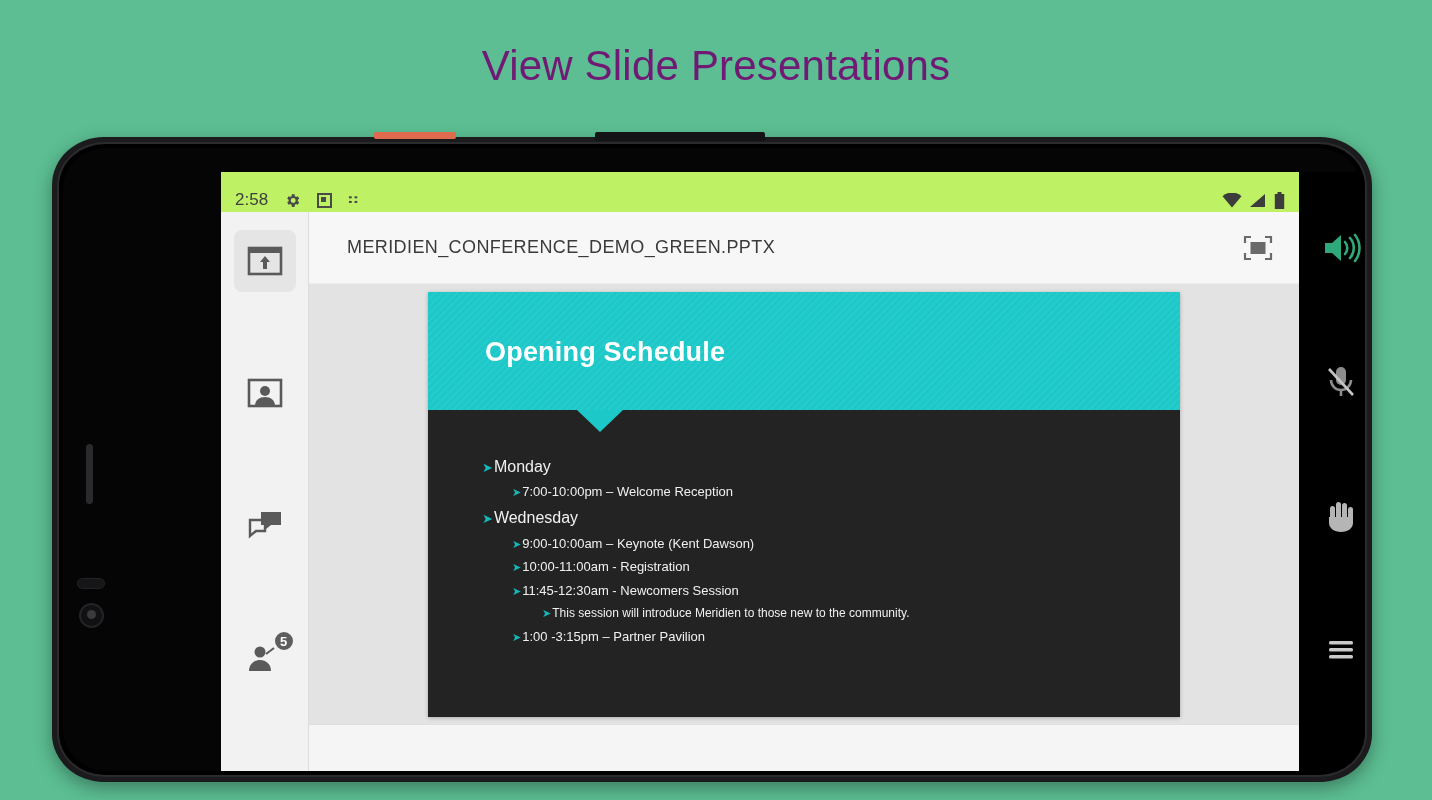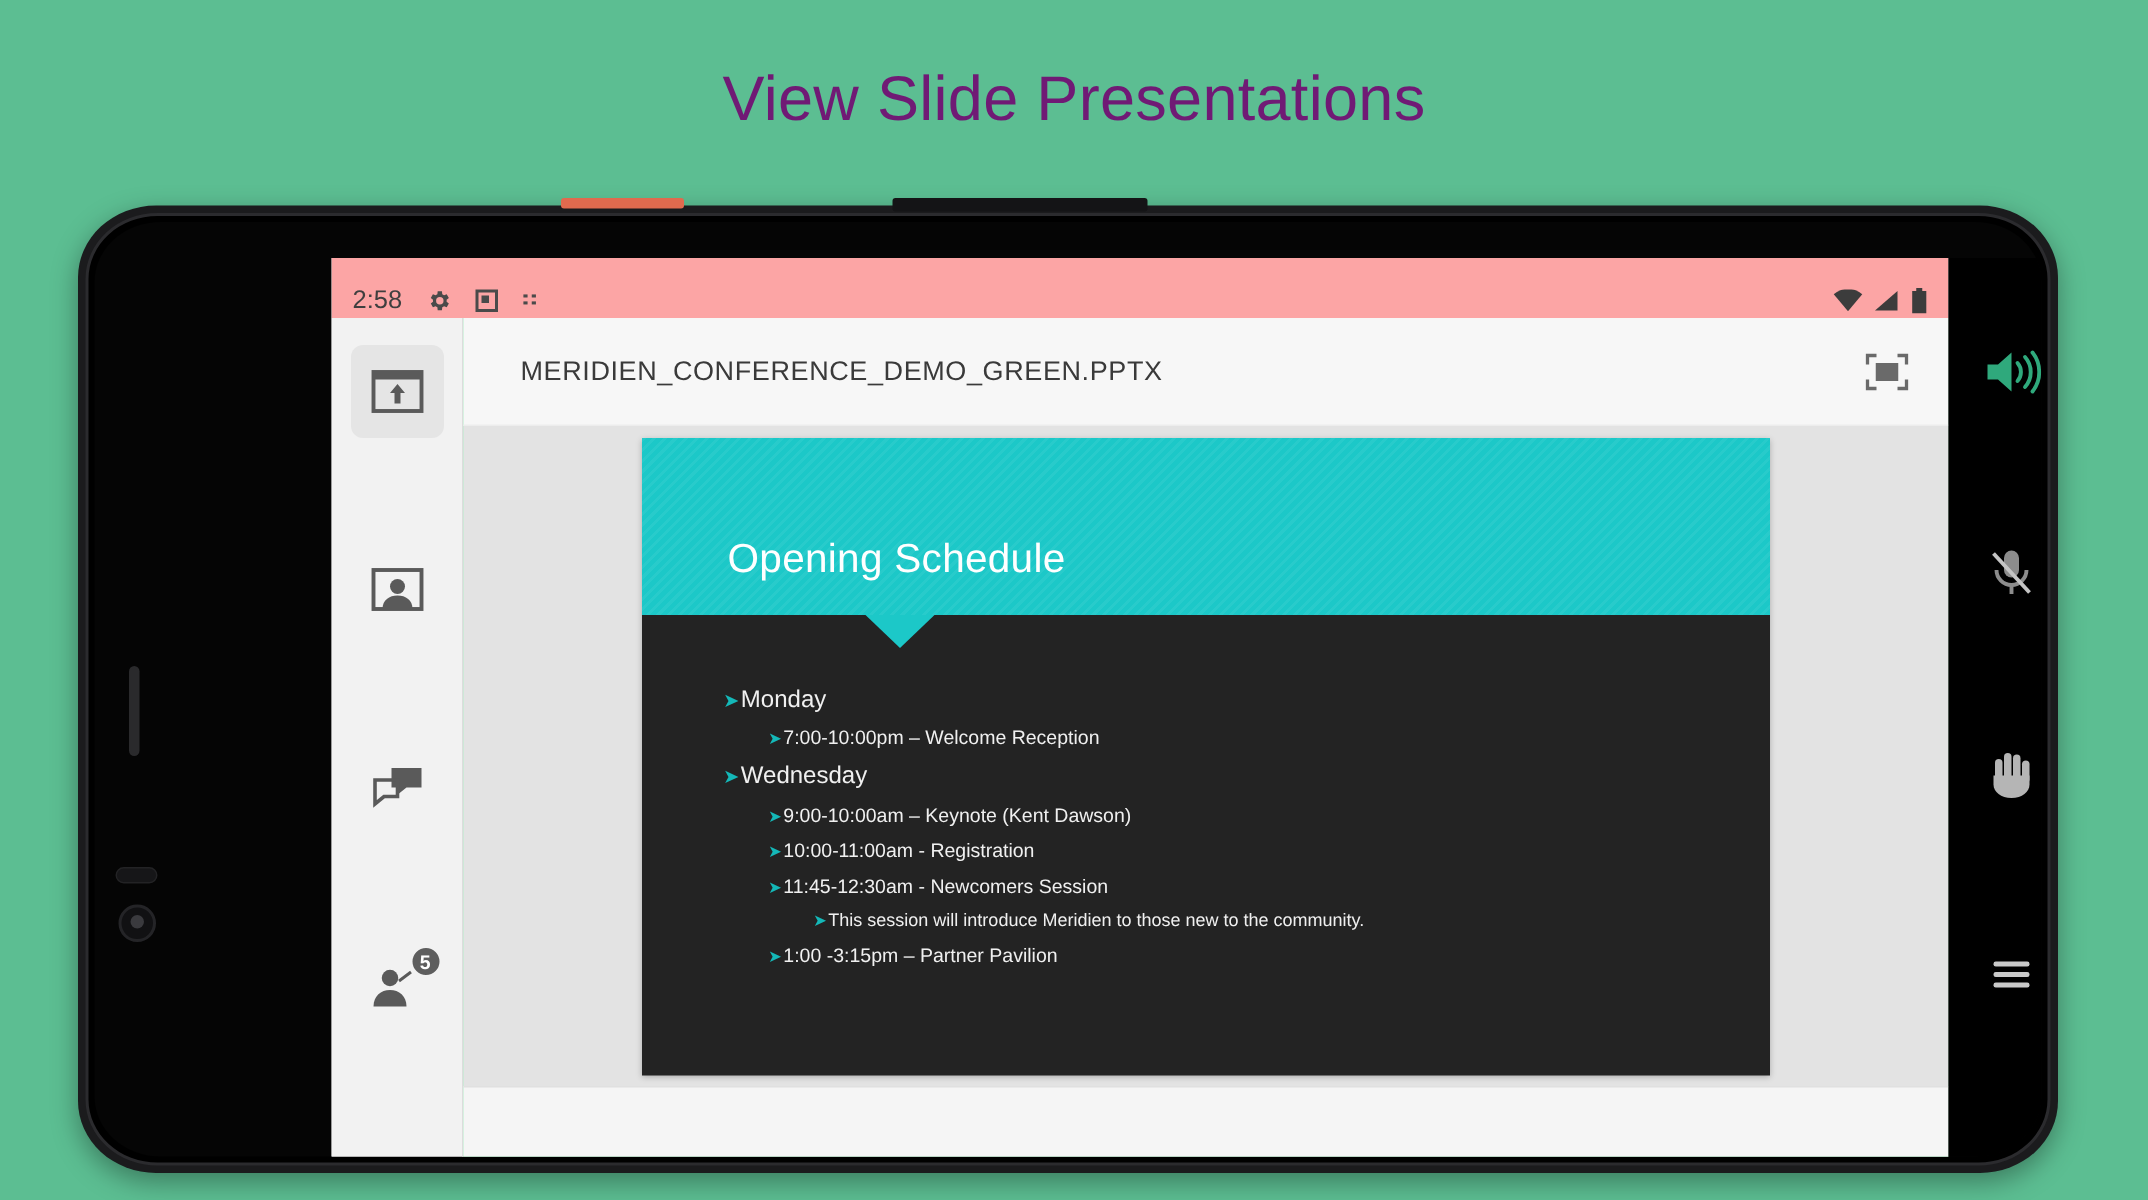--- a/index.html
+++ b/index.html
@@ -71,21 +71,21 @@
   
   .screen {
     position: absolute; left: 158px; top: 24px;
     width: 1078px; height: 600px;
     background: #f7f7f7;
     overflow: hidden;
   }
 
   
   .statusbar {
-    height: 40px; background: #fca5a5;
+    height: 40px; background: #bef264;
     display: flex; align-items: center;
     padding: 16px 14px 0 14px;
     color: #4a4a4a;
   }
   .status-time { font-size: 17px; color: #3f3f3f; margin-right: 16px; }
   .status-icons-left { display: flex; align-items: center; gap: 16px; }
   .status-spacer { flex: 1; }
   .status-icons-right { display: flex; align-items: center; gap: 7px; }
 
   .gear-icon { width: 17px; height: 17px; display: block; }
@@ -115,21 +115,21 @@
     position: absolute; right: 1px; top: 4px;
     width: 22px; height: 22px; border-radius: 50%;
     background: #5e5e5e; color: #fff;
     font-size: 13px; font-weight: bold;
     display: flex; align-items: center; justify-content: center;
     border: 2px solid #f2f2f2;
   }
 
   
   .main {
-    flex: 1; background: #86efac;
+    flex: 1; background: #15803d;
     display: flex; flex-direction: column;
   }
   .doc-header {
     height: 72px; background: #f7f7f7;
     display: flex; align-items: center;
     padding: 0 26px 0 38px;
     border-bottom: 1px solid #ededed;
   }
   .doc-title {
     font-size: 18px; color: #3a3a3a; letter-spacing: .4px; flex: 1;
@@ -164,22 +164,22 @@
       #1CC8C8;
   }
   .slide-notch {
     position: absolute; left: 149px; top: 118px;
     width: 0; height: 0;
     border-left: 23px solid transparent;
     border-right: 23px solid transparent;
     border-top: 22px solid #1CC8C8;
   }
   .slide-title {
-    position: absolute; left: 57px; top: 65px;
-    color: #ffffff; font-size: 27px; font-weight: normal;
+    position: absolute; left: 57px; top: 45px;
+    color: #ffffff; font-size: 27px; font-weight: bold;
     letter-spacing: .2px;
   }
   .slide-body {
     position: absolute; left: 0; top: 118px; right: 0; bottom: 0;
     padding: 47px 40px 0 40px;
   }
   .bullet-row {
     display: flex; align-items: baseline;
     color: #f0f0f0;
     margin-bottom: 7px;

